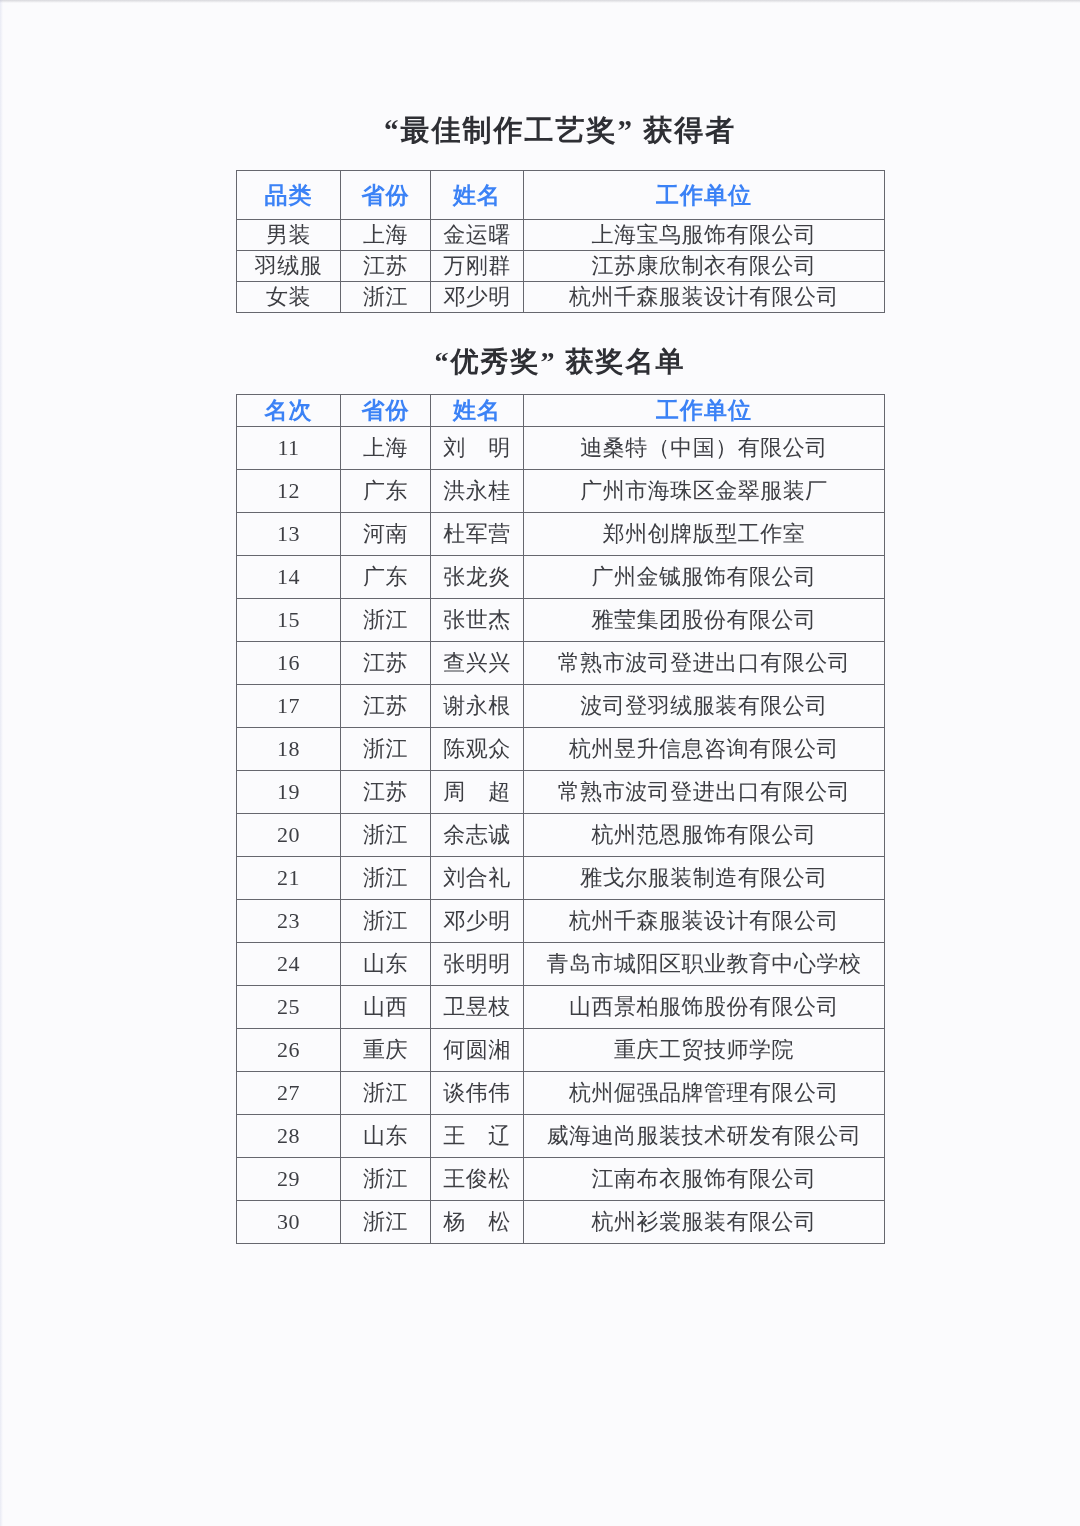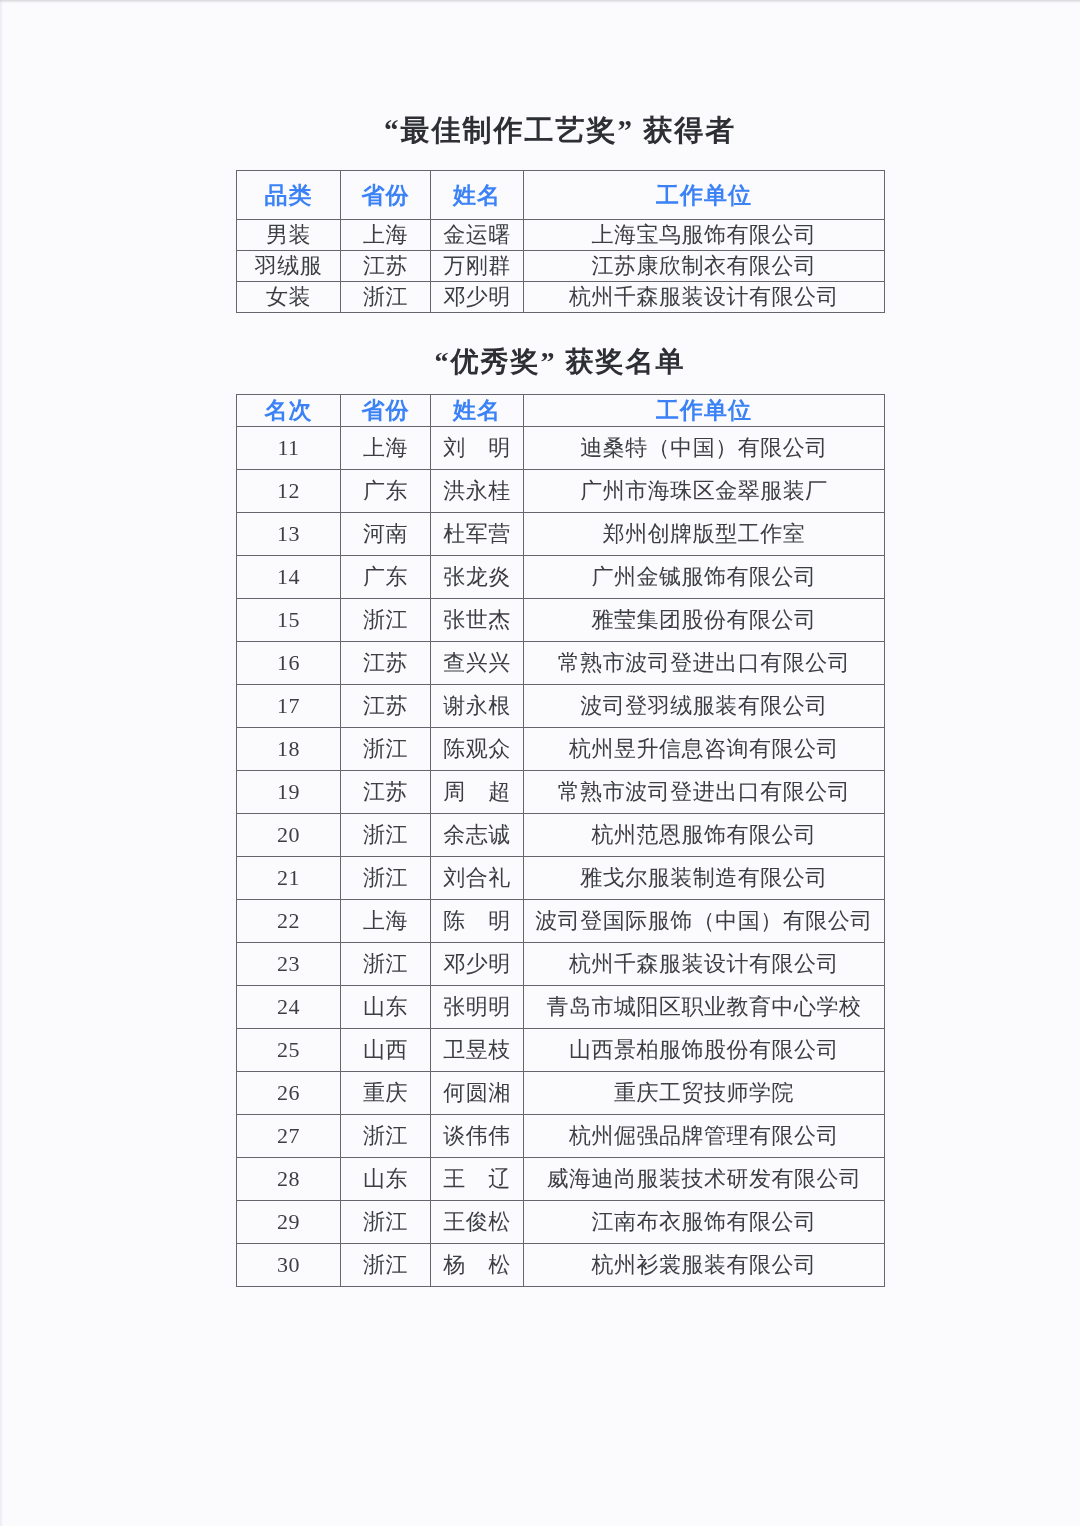--- a/index.html
+++ b/index.html
@@ -208,26 +208,20 @@
             <td>余志诚</td>
             <td>杭州范恩服饰有限公司</td>
           </tr>
           <tr>
             <td>21</td>
             <td>浙江</td>
             <td>刘合礼</td>
             <td>雅戈尔服装制造有限公司</td>
           </tr>
           <tr>
-            <td>22</td>
-            <td>上海</td>
-            <td>陈　明</td>
-            <td>波司登国际服饰（中国）有限公司</td>
-          </tr>
-          <tr>
             <td>23</td>
             <td>浙江</td>
             <td>邓少明</td>
             <td>杭州千森服装设计有限公司</td>
           </tr>
           <tr>
             <td>24</td>
             <td>山东</td>
             <td>张明明</td>
             <td>青岛市城阳区职业教育中心学校</td>

